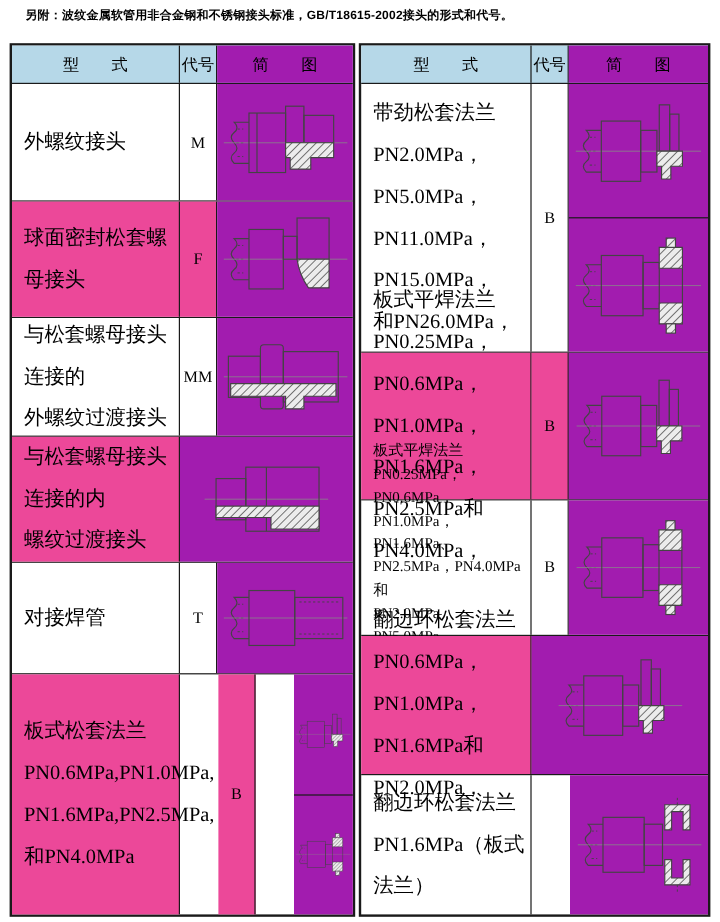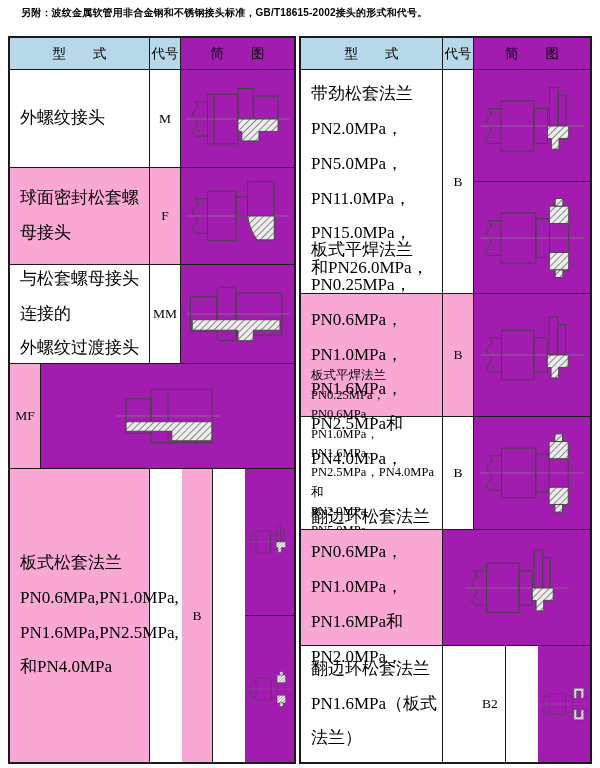--- a/index.html
+++ b/index.html
@@ -18,21 +18,21 @@
   .cell { border-right:1px solid #1a1a1a; display:flex; align-items:center; min-width:0; }
   .cell.end { border-right:none; }
   .c-type { width:140px; padding:4px 4px 4px 10px; font-size:17px; line-height:2.05; white-space:pre-line; }
   .tbl.right .c-type { width:142px; }
   .c-code { width:31px; justify-content:center; font-size:13.5px; }
   .c-diag { flex:1; justify-content:center; background:#a21caf; }
   .c-diag.split { flex-direction:column; align-items:stretch; }
   .sub { flex:1; display:flex; align-items:center; justify-content:center; }
   .sub.first { border-bottom:1px solid #1a1a1a; }
   .head .c-type, .head .c-code, .head .c-diag { justify-content:center; padding:0; font-size:13.5px; }
-  .hl .c-type, .hl .c-code { background:#f9a8d4; }
+  .hl .c-type, .hl .c-code { background:#ec4899; }
   .lh-tight { line-height:1.55; font-size:12.5px; }
   svg.diag { width:112px; height:82px; display:block; }
   .sub svg.diag { height:90px; }
   .defs { position:absolute; width:0; height:0; }
 </style>
 </head>
 <body>
 
 <svg class="defs" aria-hidden="true">
   <defs>
@@ -151,28 +151,38 @@
 外螺纹过渡接头</div>
         <div class="cell c-code">MM</div>
         <div class="cell c-diag end">
           <svg class="diag" viewBox="0 0 116 86">
               <use href="#d-nipple-mm"></use>
             </svg>
         </div>
       </div>
 
       <div class="row hl" style="height:105px">
-        <div class="cell c-code">MF</div>
+        <div class="cell c-type">与松套螺母接头连接的内
+螺纹过渡接头</div>
         <div class="cell c-diag end">
           <svg class="diag" viewBox="0 0 116 86">
               <use href="#d-nipple-mf"></use>
             </svg>
         </div>
       </div>
 
+      <div class="row" style="height:93px">
+        <div class="cell c-type">对接焊管</div>
+        <div class="cell c-code">T</div>
+        <div class="cell c-diag end">
+          <svg class="diag" viewBox="0 0 116 86">
+              <use href="#d-butt-weld"></use>
+            </svg>
+        </div>
+      </div>
 
       <div class="row hl last">
         <div class="cell c-type">板式松套法兰
 PN0.6MPa,PN1.0MPa,
 PN1.6MPa,PN2.5MPa,
 和PN4.0MPa</div>
         <div class="cell c-code">B</div>
         <div class="cell c-diag end split">
           <div class="sub first">
             <svg class="diag" viewBox="0 0 116 86">
@@ -250,21 +260,20 @@
         <div class="cell c-diag end">
           <svg class="diag" viewBox="0 0 116 86">
               <use href="#d-flange-up"></use>
             </svg>
         </div>
       </div>
 
       <div class="row last">
         <div class="cell c-type">翻边环松套法兰
 PN1.6MPa（板式法兰）</div>
-        <div class="cell c-code">B2</div>
         <div class="cell c-diag end">
           <svg class="diag" viewBox="0 0 116 86">
               <use href="#d-flange-chan"></use>
             </svg>
         </div>
       </div>
     </div>
 
   </div>
 </div>

